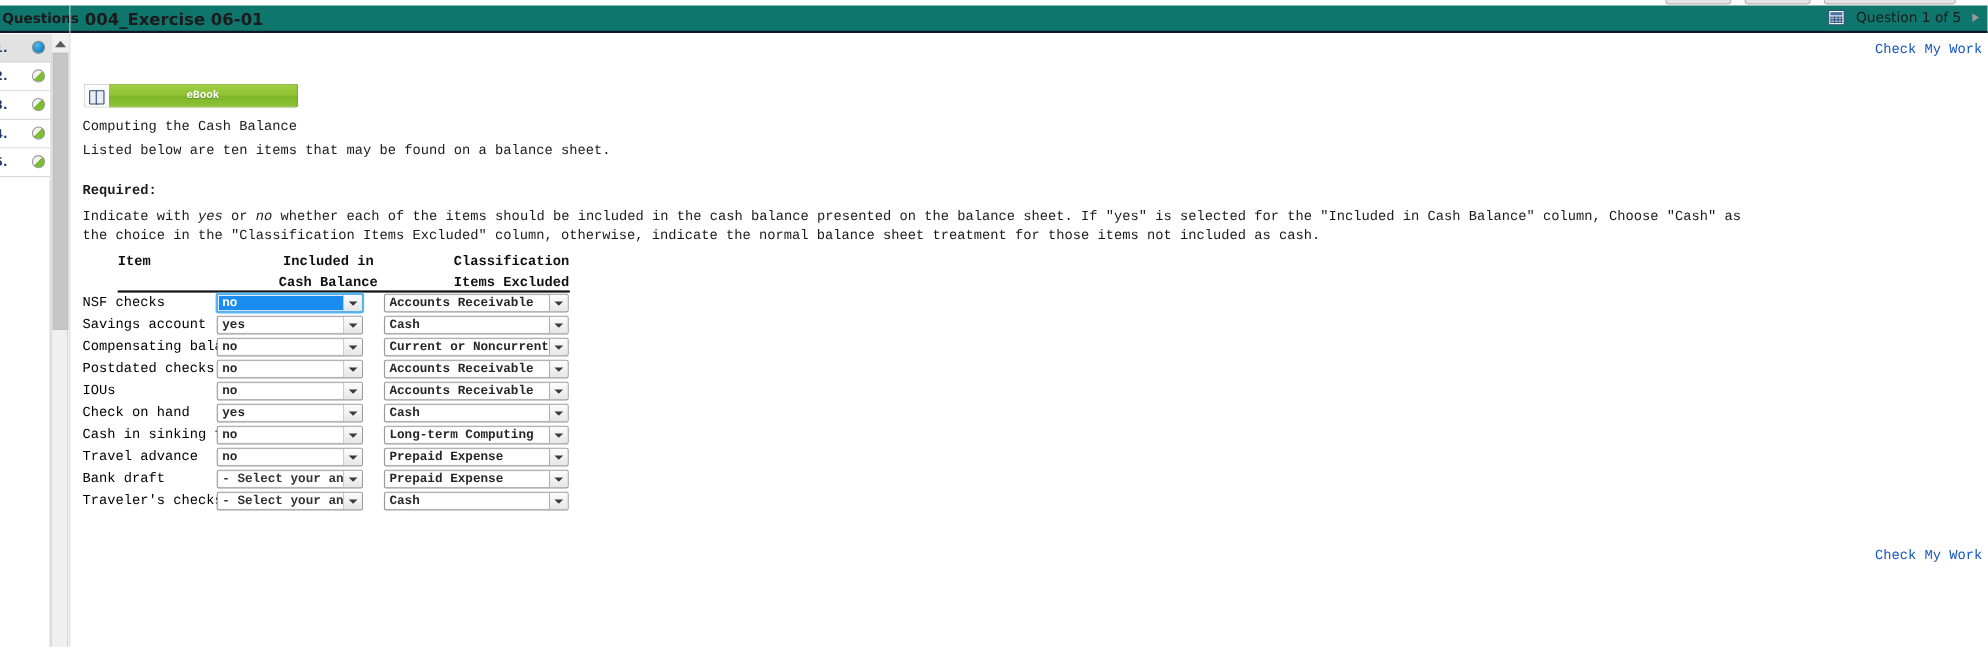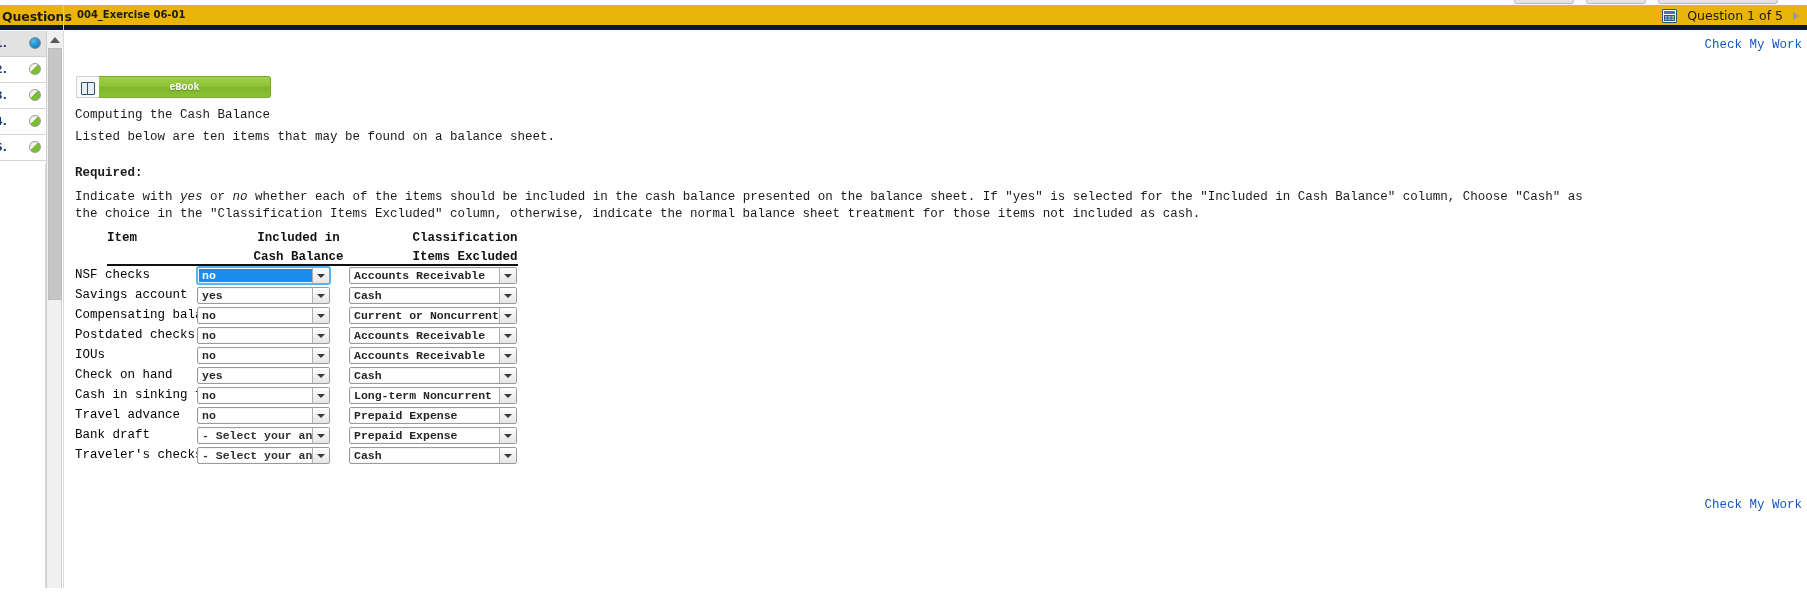--- a/index.html
+++ b/index.html
@@ -21,34 +21,34 @@
     position:absolute; top:-9px; height:13px; background:#e4e4e4;
     border:1px solid #b5b5b5; border-radius:3px;
   }
   .chrome-btn.b1 { left:1514px; width:60px; }
   .chrome-btn.b2 { left:1586px; width:60px; }
   .chrome-btn.b3 { left:1658px; width:120px; }
 
   
   .header {
     position:absolute; top:5px; left:0; width:1807px; height:25px;
-    background:#eab308; border-bottom:5px solid #0f172a;
+    background:#0f766e; border-bottom:2px solid #0f172a;
   }
   .hdr-questions {
     position:absolute; left:2px; top:4px;
     font-size:12.5px; font-weight:bold; color:#1b1b1b;
     letter-spacing:-0.1px;
   }
   .hdr-divider {
     position:absolute; left:63px; top:0px; width:1px; height:25px;
     background:#c9c9c9;
   }
   .hdr-title {
     position:absolute; left:77px; top:4px;
-    font-size:10px; font-weight:bold; color:#1b1b1b;
+    font-size:15px; font-weight:bold; color:#1b1b1b;
   }
   .hdr-right {
     position:absolute; right:8px; top:3px;
     display:flex; align-items:center; gap:10px;
   }
   .calc-icon {
     width:15px; height:14px; position:relative; display:inline-block;
     background:#ffffff; border:1.6px solid #2c4f76; border-radius:1px;
   }
   .calc-icon::before {
@@ -417,21 +417,21 @@
           </div>
           <div class="trow">
             <div class="cell-item">Cash in sinking fund</div>
             <div class="sel sel-inc">
               <span class="sel-text">no</span>
               <span class="sel-arrow">
                 <span class="chev"></span>
               </span>
             </div>
             <div class="sel sel-cls">
-              <span class="sel-text">Long-term Noncurrent</span>
+              <span class="sel-text">Long-term Computing</span>
               <span class="sel-arrow">
                 <span class="chev"></span>
               </span>
             </div>
           </div>
           <div class="trow">
             <div class="cell-item">Travel advance</div>
             <div class="sel sel-inc">
               <span class="sel-text">no</span>
               <span class="sel-arrow">

